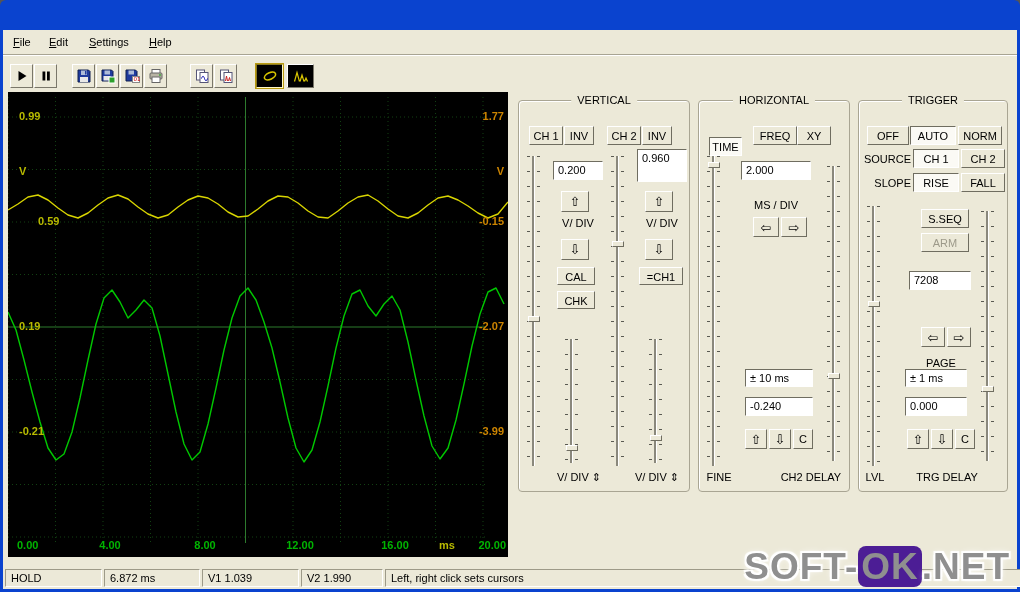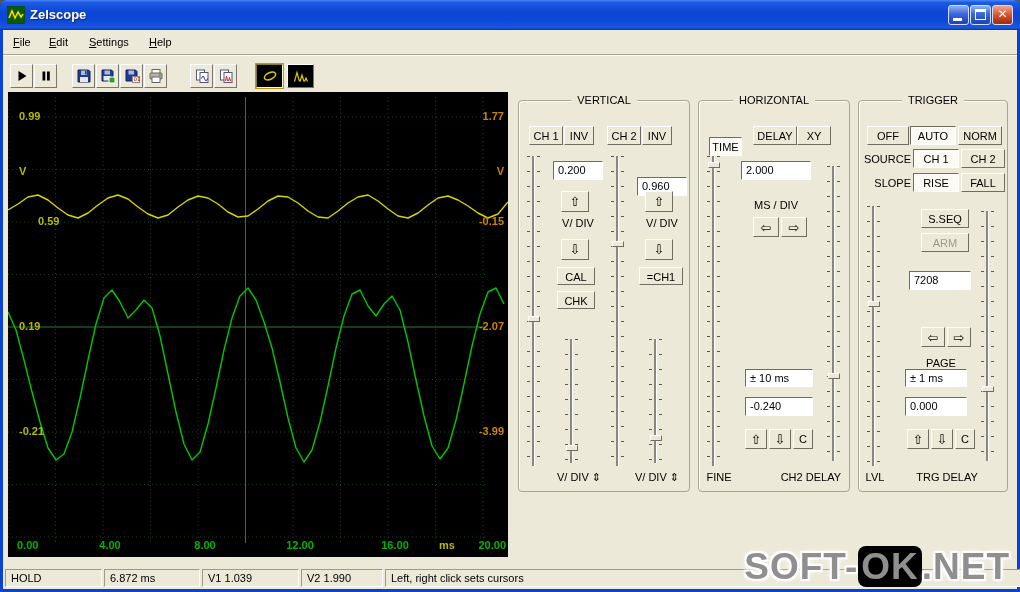--- a/index.html
+++ b/index.html
@@ -47,41 +47,27 @@
   .ticks{width:3px;height:100%;background:repeating-linear-gradient(to bottom,#5a5a52 0 1px,transparent 1px 15px);}
   .groove{width:3px;height:100%;background:#8a887c;border-right:1px solid #fff;}
   .thumb{position:absolute;left:50%;margin-left:-6px;width:12px;height:6px;background:#ECE9D8;
          border:1px solid;border-color:#fff #6f6d60 #6f6d60 #fff;}
 
   .cell{position:absolute;top:569px;height:18px;background:#ECE9D8;border:1px solid;
         border-color:#9d9a88 #FFFFFF #FFFFFF #9d9a88;font-size:11px;color:#000;padding:2px 5px;white-space:nowrap;overflow:hidden;}
 
   .watermark{position:absolute;right:10px;bottom:4px;z-index:60;font-size:37px;font-weight:bold;letter-spacing:1px;color:#8f8f8f;
      text-shadow:-2px -2px 1px #fff,2px -2px 1px #fff,-2px 2px 1px #fff,2px 2px 1px #fff,0 0 7px #fff;}
-  .watermark .hi{background:#000000;border-radius:8px;padding:0 3px;text-shadow:none;}
+  .watermark .hi{background:#4c1d95;border-radius:8px;padding:0 3px;text-shadow:none;}
 </style>
 </head>
 <body>
 
 <div class="window">
 
-  <div class="titlebar">
-    <svg class="win-icon" viewBox="0 0 18 18">
-      <rect width="18" height="18" rx="2" fill="#0a5a0a" stroke="#043"></rect>
-      <polyline points="2,12 5,5 8,12 11,6 14,11 16,8" stroke="#ffe000" stroke-width="1.5" fill="none"></polyline>
-    </svg>
-    <span class="win-title">Zelscope</span>
-    <div class="cap cap-min" style="left:948px">
-        <div class="glyph-min"></div>
-      </div>
-    <div class="cap cap-max" style="left:970px">
-        <div class="glyph-max"></div>
-      </div>
-    <div class="cap cap-close" style="left:992px">✕</div>
-  </div>
 
   <div class="content"></div>
 
   <span class="menu-item" style="left:8px">File</span>
   <span class="menu-item" style="left:44px">Edit</span>
   <span class="menu-item" style="left:84px">Settings</span>
   <span class="menu-item" style="left:144px">Help</span>
 
   <div class="hline" style="top:54px;background:#a8a493"></div>
   <div class="hline" style="top:55px;background:#ffffff"></div>
@@ -227,21 +213,21 @@
       <div class="ticks"></div>
       <div class="thumb" style="top:106px"></div>
     </div>
 
     <div class="vslider" style="left:92px;top:55px;height:310px">
       <div class="ticks"></div>
       <div class="groove"></div>
       <div class="ticks"></div>
       <div class="thumb" style="top:85px"></div>
     </div>
-    <div class="ebox" style="left:118px;top:76px;width:50px;height:19px">0.960</div>
+    <div class="ebox" style="left:118px;top:48px;width:50px;height:33px">0.960</div>
     <button class="btn arrow" style="left:126px;top:90px;width:28px;height:21px">⇧</button>
     <span class="lbl" style="left:118px;top:116px;width:50px;text-align:center">V/ DIV</span>
     <button class="btn arrow" style="left:126px;top:138px;width:28px;height:21px">⇩</button>
     <button class="btn" style="left:120px;top:166px;width:44px;height:18px">=CH1</button>
     <div class="vslider" style="left:130px;top:238px;height:124px">
       <div class="ticks"></div>
       <div class="groove"></div>
       <div class="ticks"></div>
       <div class="thumb" style="top:96px"></div>
     </div>
@@ -252,21 +238,21 @@
     </span>
     <span class="lbl" style="left:108px;top:370px;width:60px;text-align:center">
       <span>V/ DIV</span>
       <span class="glyph">⇕</span>
     </span>
   </div>
 
   <div class="group" style="left:698px;top:100px;width:152px;height:392px">
     <span class="group-title">HORIZONTAL</span>
     <button class="btn pressed" style="left:10px;top:36px;width:33px">TIME</button>
-    <button class="btn" style="left:54px;top:25px;width:44px">DELAY</button>
+    <button class="btn" style="left:54px;top:25px;width:44px">FREQ</button>
     <button class="btn" style="left:98px;top:25px;width:34px">XY</button>
 
     <div class="vslider" style="left:8px;top:55px;height:310px">
       <div class="ticks"></div>
       <div class="groove"></div>
       <div class="ticks"></div>
       <div class="thumb" style="top:6px"></div>
     </div>
 
     <div class="ebox" style="left:42px;top:60px;width:70px;height:19px">2.000</div>

